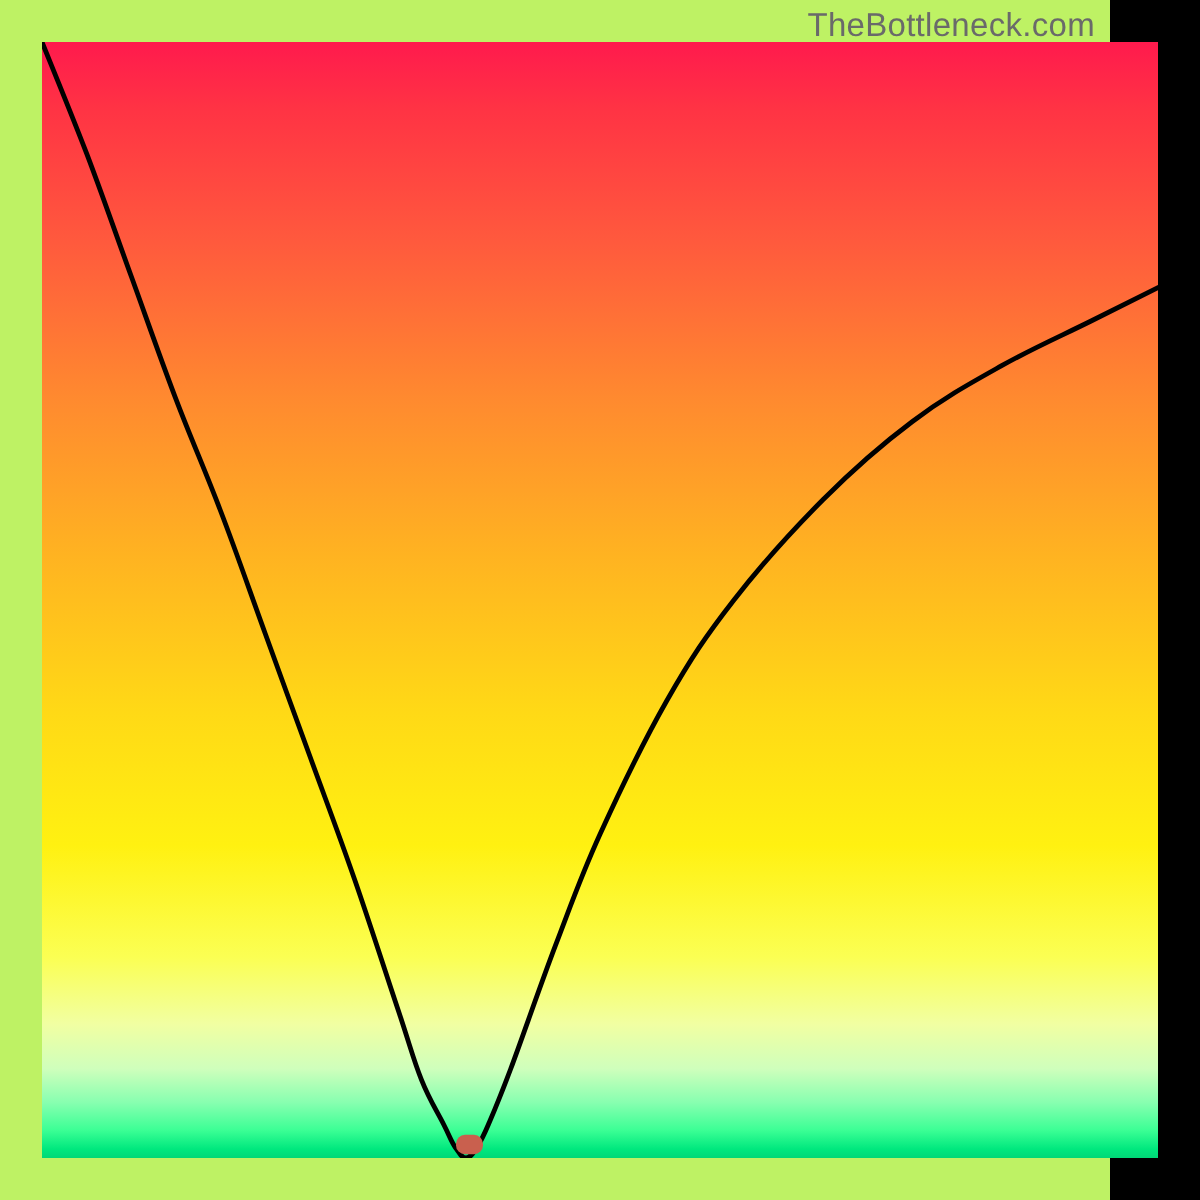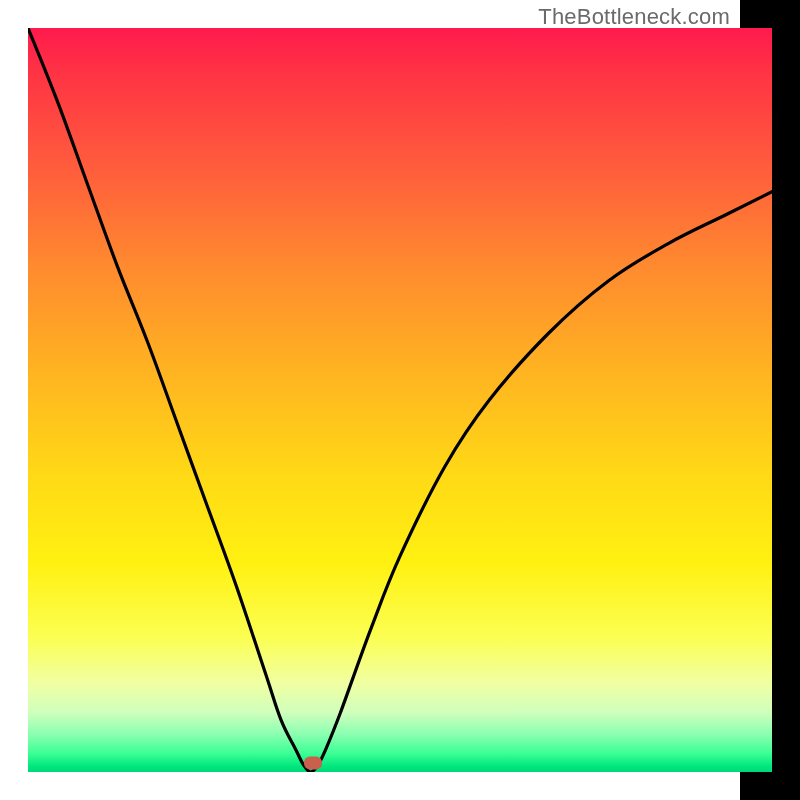--- a/index.html
+++ b/index.html
@@ -10,21 +10,21 @@
     background: #000;
     overflow: hidden;
     font-family: Arial, Helvetica, sans-serif;
   }
   .frame {
     position: absolute;
     top: 0;
     left: 0;
     width: 740px;
     height: 800px;
-    background: #ffffff;
+    background: #bef264;
   }
   .plot {
     position: absolute;
     top: 28px;
     left: 28px;
     width: 744px;
     height: 744px;
     background: linear-gradient(to bottom,
       #ff1a4d 0%,
       #ff3344 6%,

